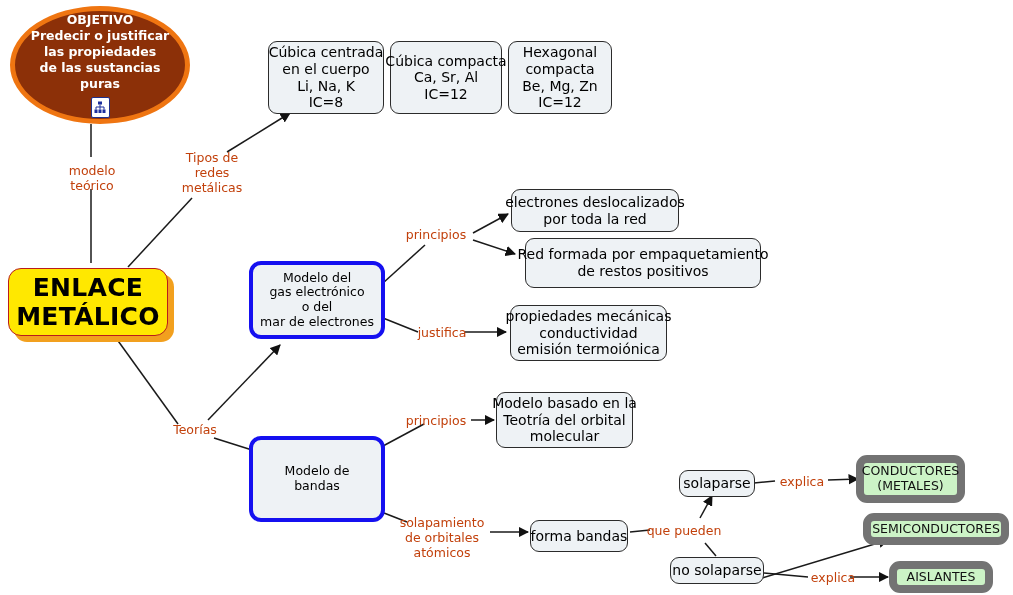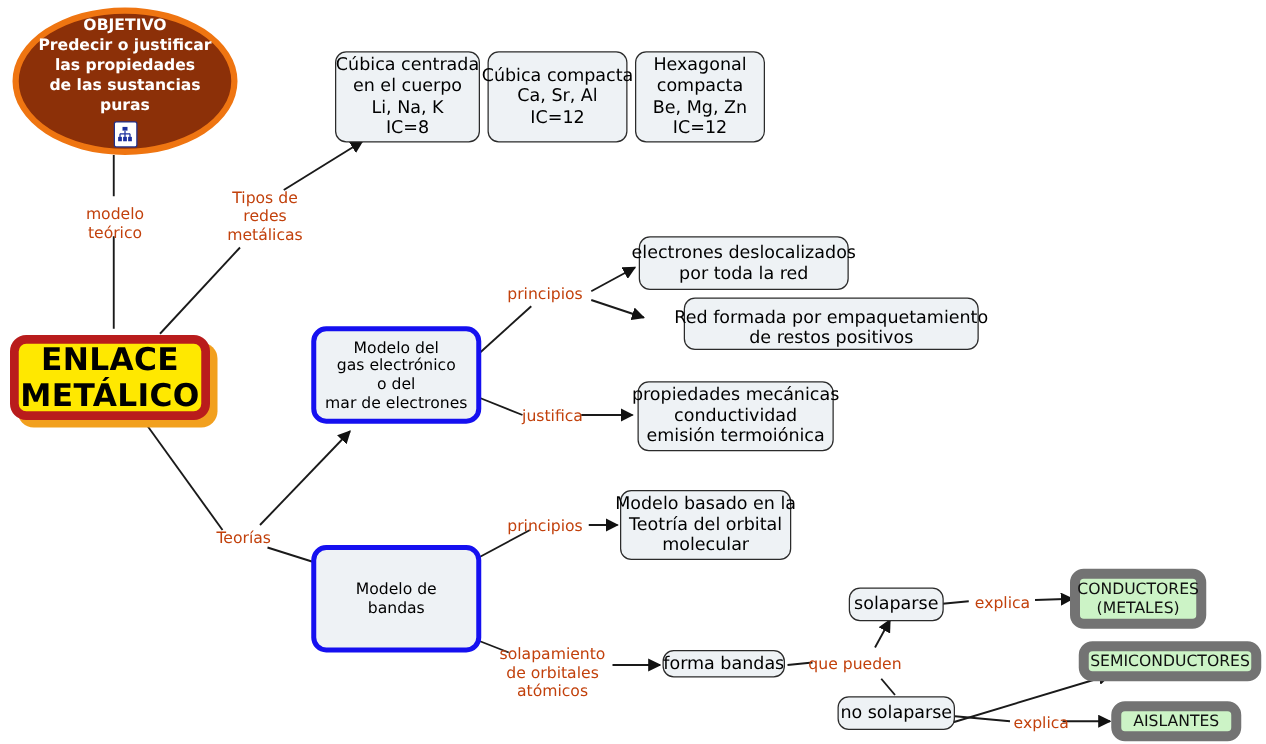--- a/index.html
+++ b/index.html
@@ -51,21 +51,21 @@
   .box-green {
     background: #ccf3c6;
     border: 8px solid #737373;
     border-radius: 11px;
     color: #111111;
     font-size: 12.5px;
   }
   
   .box-title {
     background: #ffe800;
-    border: 7px solid #b91c1c;
+    border: 1px solid #b91c1c;
     border-radius: 13px;
     color: #000000;
     font-size: 25px;
     font-weight: bold;
     box-shadow: 6px 6px 0 0 #f2a01e;
     letter-spacing: .3px;
   }
   
   .ellipse-objective {
     background: #8c3008;
@@ -210,35 +210,35 @@
   </div>
   <div class="node box-light" style="left:511px; top:189px; width:168px; height:43px;">
     <span style="white-space:pre;">electrones deslocalizados
 por toda la red</span>
   </div>
 
   <div class="node box-blue" style="left:249px; top:436px; width:136px; height:86px;">
     <span style="white-space:pre;">Modelo de
 bandas</span>
   </div>
-  <div class="node box-light" style="left:547px; top:238px; width:236px; height:42px;align-items:flex-end;">
+  <div class="node box-light" style="left:525px; top:238px; width:236px; height:50px;">
     <span style="white-space:pre;">Red formada por empaquetamiento
 de restos positivos</span>
   </div>
   <div class="node box-light" style="left:510px; top:305px; width:157px; height:56px;">
     <span style="white-space:pre;">propiedades mecánicas
 conductividad
 emisión termoiónica</span>
   </div>
   <div class="node box-light" style="left:496px; top:392px; width:137px; height:56px;">
     <span style="white-space:pre;">Modelo basado en la
 Teotría del orbital
 molecular</span>
   </div>
-  <div class="node box-light" style="left:530px; top:520px; width:98px; height:22px;">
+  <div class="node box-light" style="left:530px; top:520px; width:98px; height:32px;">
     <span style="white-space:pre;">forma bandas</span>
   </div>
   <div class="node box-light" style="left:679px; top:470px; width:76px; height:27px;">
     <span style="white-space:pre;">solaparse</span>
   </div>
   <div class="node box-light" style="left:670px; top:557px; width:94px; height:27px;">
     <span style="white-space:pre;">no solaparse</span>
   </div>
 
   <div class="node box-green" style="left:856px; top:455px; width:109px; height:48px;">

